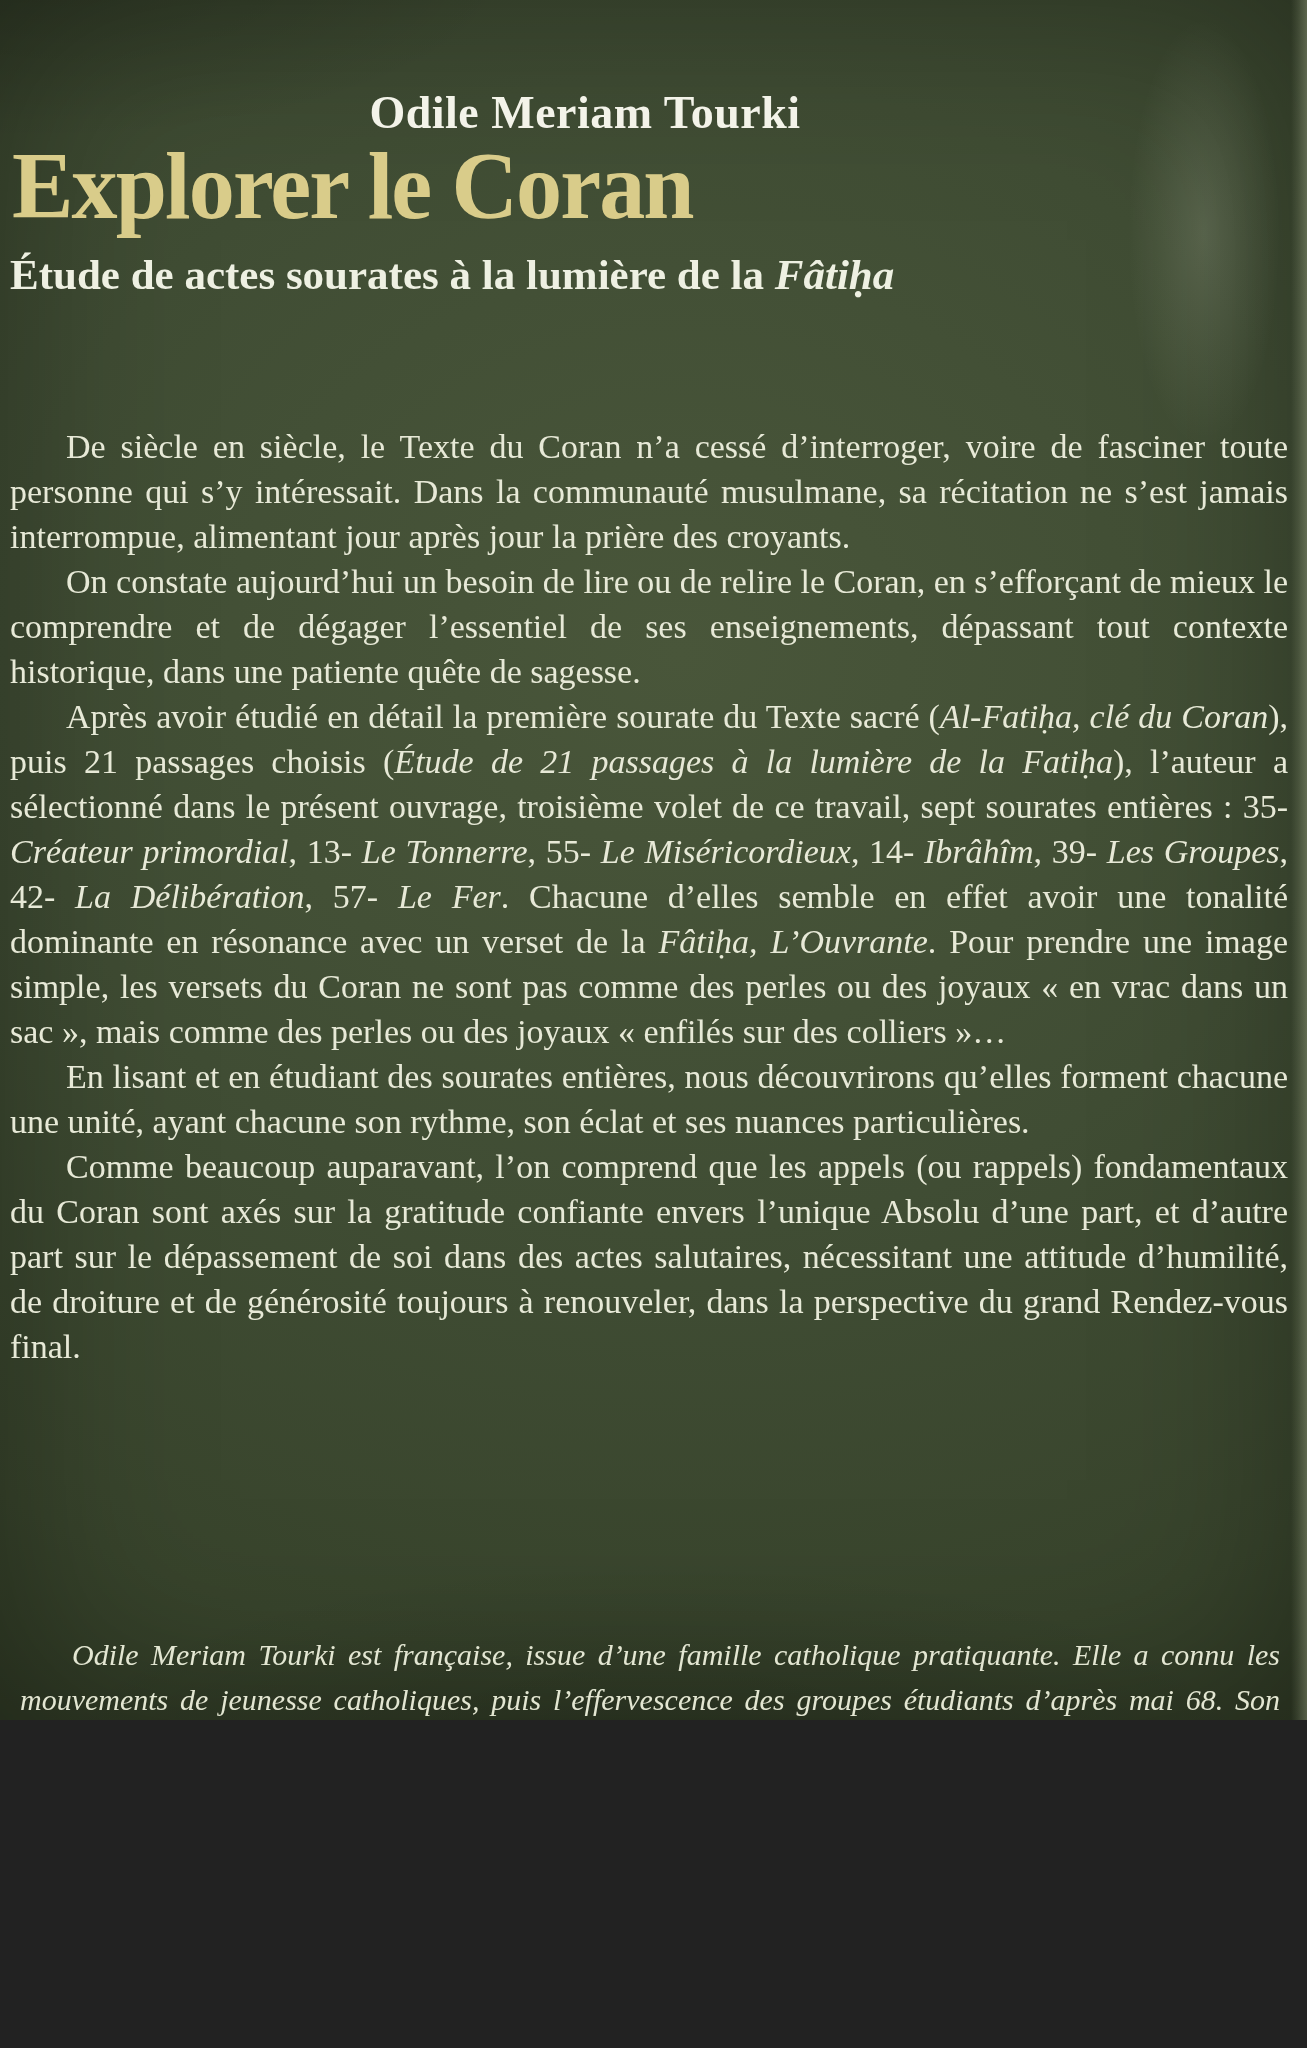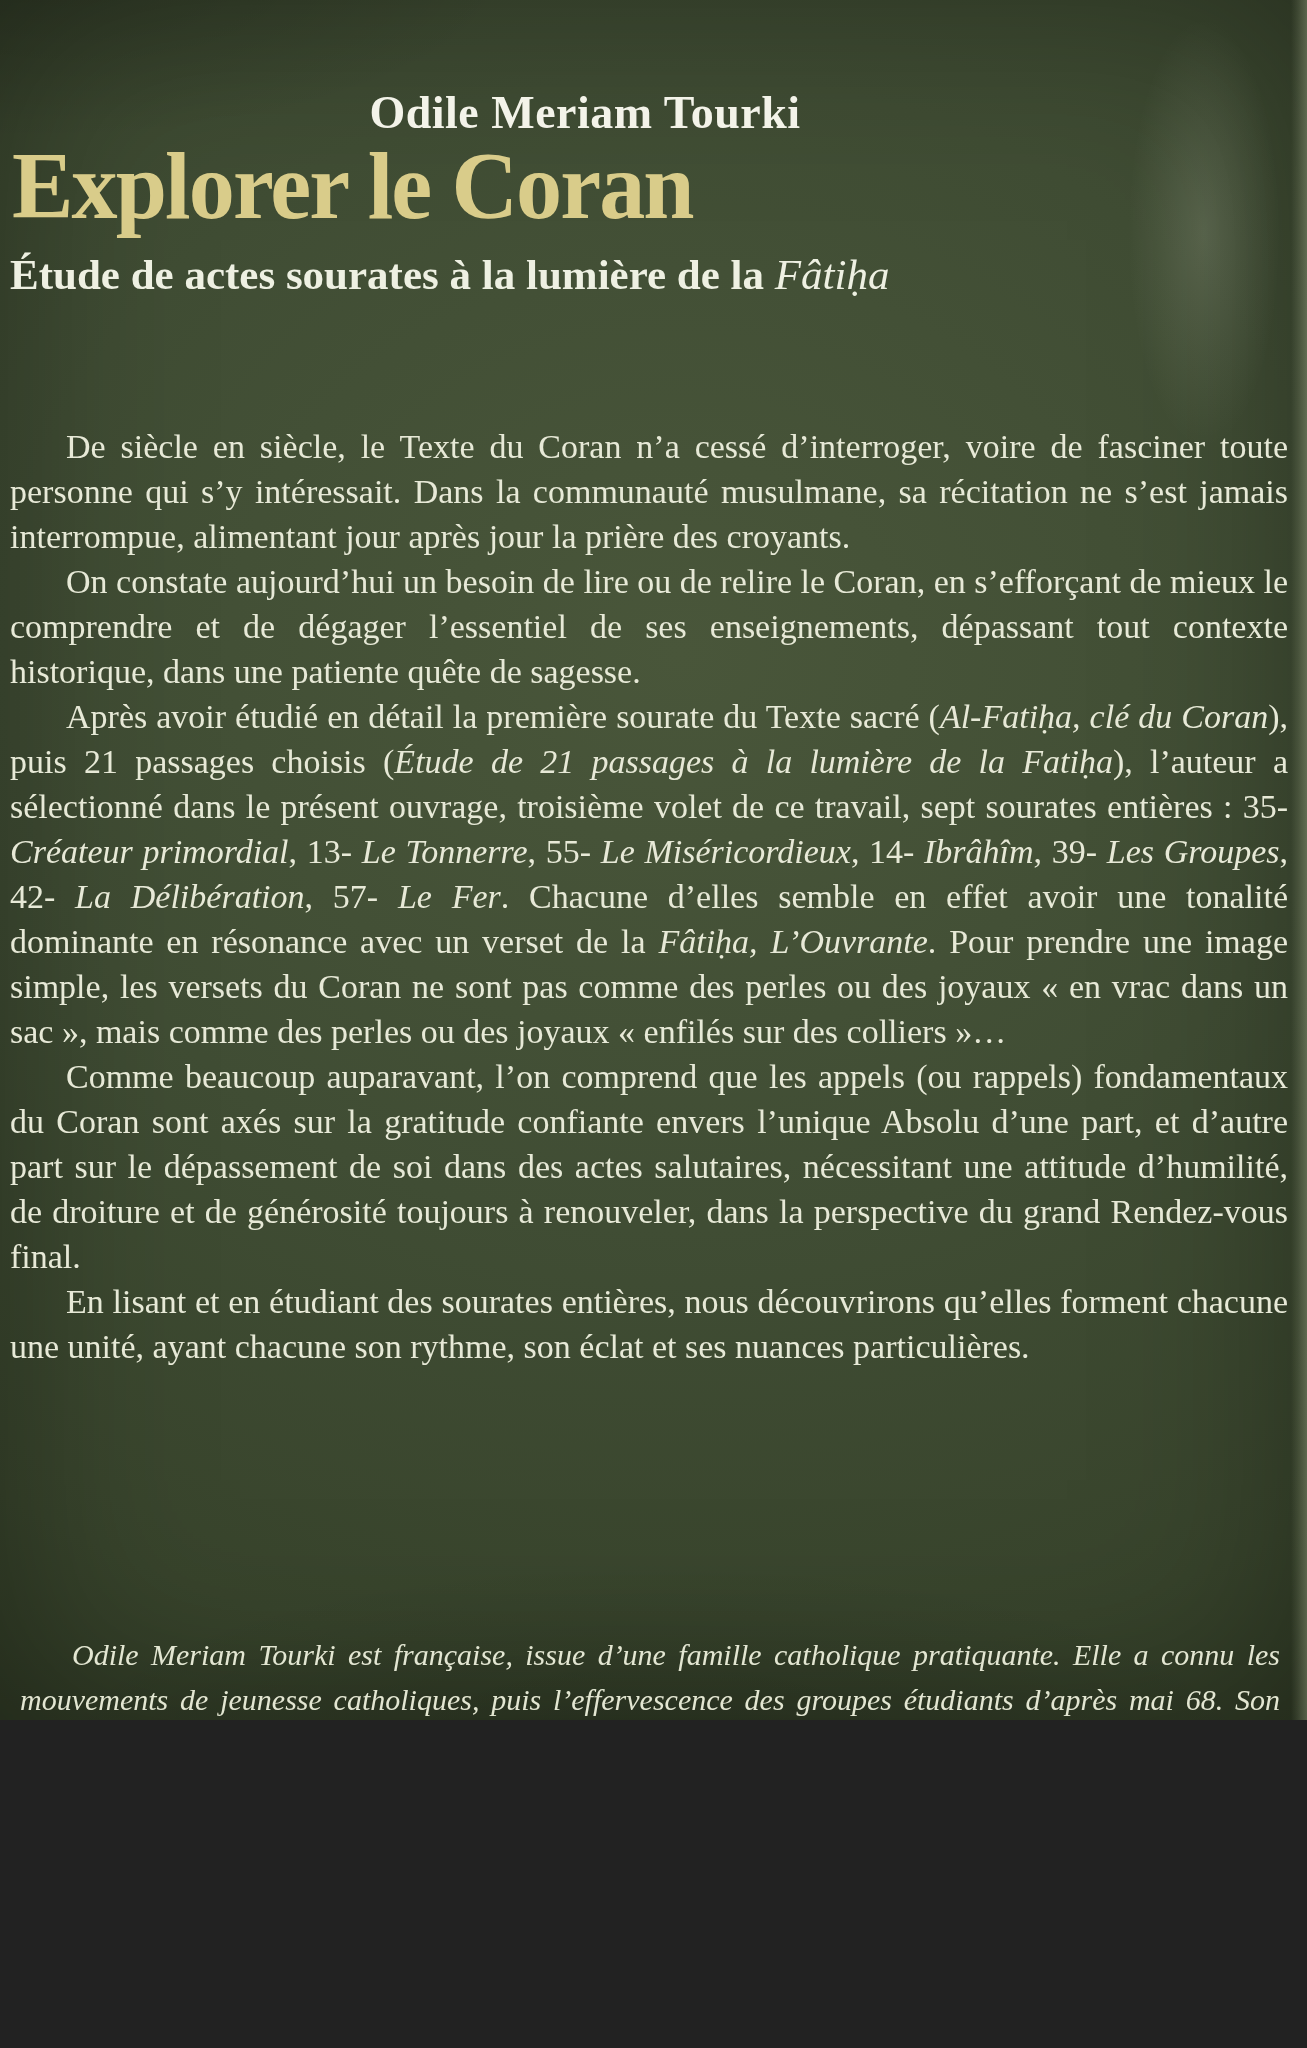--- a/index.html
+++ b/index.html
@@ -37,21 +37,21 @@
     position:absolute;top:136px;left:12px;width:1280px;
     font-size:96px;font-weight:bold;color:#d9cc8a;
     letter-spacing:-2px;line-height:1.05;
     transform:scaleX(0.96);transform-origin:left;
   }
   .subtitle{
     position:absolute;top:250px;left:10px;width:1280px;
     font-size:43px;font-weight:bold;color:#eef0e2;
     letter-spacing:0px;
   }
-  .subtitle em{font-style:italic;font-weight:normal;}
+  .subtitle em{font-style:italic;font-weight:bold;}
   .body-text{
     position:absolute;top:424px;left:10px;width:1278px;
     color:#e7e9d7;
     font-size:34px;line-height:45px;
     text-align:justify;
   }
   .body-text p{margin:0;text-indent:56px;}
   .body-text em{font-style:italic;}
   .bio{
     position:absolute;top:1622px;left:10px;width:1280px;
@@ -112,22 +112,22 @@
   <div class="author">Odile Meriam Tourki</div>
 
   <h1 class="title" style="margin:0;">Explorer le Coran</h1>
 
   <div class="subtitle"><span>Étude de actes sourates à la lumière de la </span><em>Fâtiḥa</em></div>
 
   <div class="body-text">
     <p><span>De siècle en siècle, le Texte du Coran n’a cessé d’interroger, voire de fasciner toute personne qui s’y intéressait. Dans la communauté musulmane, sa récitation ne s’est jamais interrompue, alimentant jour après jour la prière des croyants.</span></p>
     <p><span>On constate aujourd’hui un besoin de lire ou de relire le Coran, en s’efforçant de mieux le comprendre et de dégager l’essentiel de ses enseignements, dépassant tout contexte historique, dans une patiente quête de sagesse.</span></p>
     <p><span>Après avoir étudié en détail la première sourate du Texte sacré (</span><em>Al-Fatiḥa, clé du Coran</em><span>), puis 21 passages choisis (</span><em>Étude de 21 passages à la lumière de la Fatiḥa</em><span>), l’auteur a sélectionné dans le présent ouvrage, troisième volet de ce travail, sept sourates entières : 35- </span><em>Créateur primordial</em><span>, 13- </span><em>Le Tonnerre</em><span>, 55- </span><em>Le Miséricordieux</em><span>, 14- </span><em>Ibrâhîm</em><span>, 39- </span><em>Les Groupes</em><span>, 42- </span><em>La Délibération</em><span>, 57- </span><em>Le Fer</em><span>. Chacune d’elles semble en effet avoir une tonalité dominante en résonance avec un verset de la </span><em>Fâtiḥa, L’Ouvrante</em><span>. Pour prendre une image simple, les versets du Coran ne sont pas comme des perles ou des joyaux « en vrac dans un sac », mais comme des perles ou des joyaux « enfilés sur des colliers »…</span></p>
+    <p><span>En lisant et en étudiant des sourates entières, nous découvrirons qu’elles forment chacune une unité, ayant chacune son rythme, son éclat et ses nuances particulières.</span></p>
     <p><span>Comme beaucoup auparavant, l’on comprend que les appels (ou rappels) fondamentaux du Coran sont axés sur la gratitude confiante envers l’unique Absolu d’une part, et d’autre part sur le dépassement de soi dans des actes salutaires, nécessitant une attitude d’humilité, de droiture et de générosité toujours à renouveler, dans la perspective du grand Rendez-vous final.</span></p>
-    <p><span>En lisant et en étudiant des sourates entières, nous découvrirons qu’elles forment chacune une unité, ayant chacune son rythme, son éclat et ses nuances particulières.</span></p>
   </div>
 
   <div class="bio">
     <p><em>Odile Meriam Tourki est française, issue d’une famille catholique pratiquante. Elle a connu les mouvements de jeunesse catholiques, puis l’effervescence des groupes étudiants d’après mai 68. Son parcours personnel lui fit rencontrer des musulmans qui éveillèrent sa curiosité à l’égard de leur religion, l’islam. Déjà quelque peu familiarisée avec la Bible, elle voulut naturellement approfondir sa découverte du Coran, ce qui l’amena à embrasser l’islam il y a une quarantaine d’années. Normalienne et professeur de Sciences physiques, aujourd’hui retraitée, elle vit au quotidien la dimension familiale et communautaire de la religion musulmane.</em></p>
   </div>
 
   <div class="website">www.choisis.com</div>
 
   <div class="price-box">
     <div class="price-label">Prix : 22 €</div>

